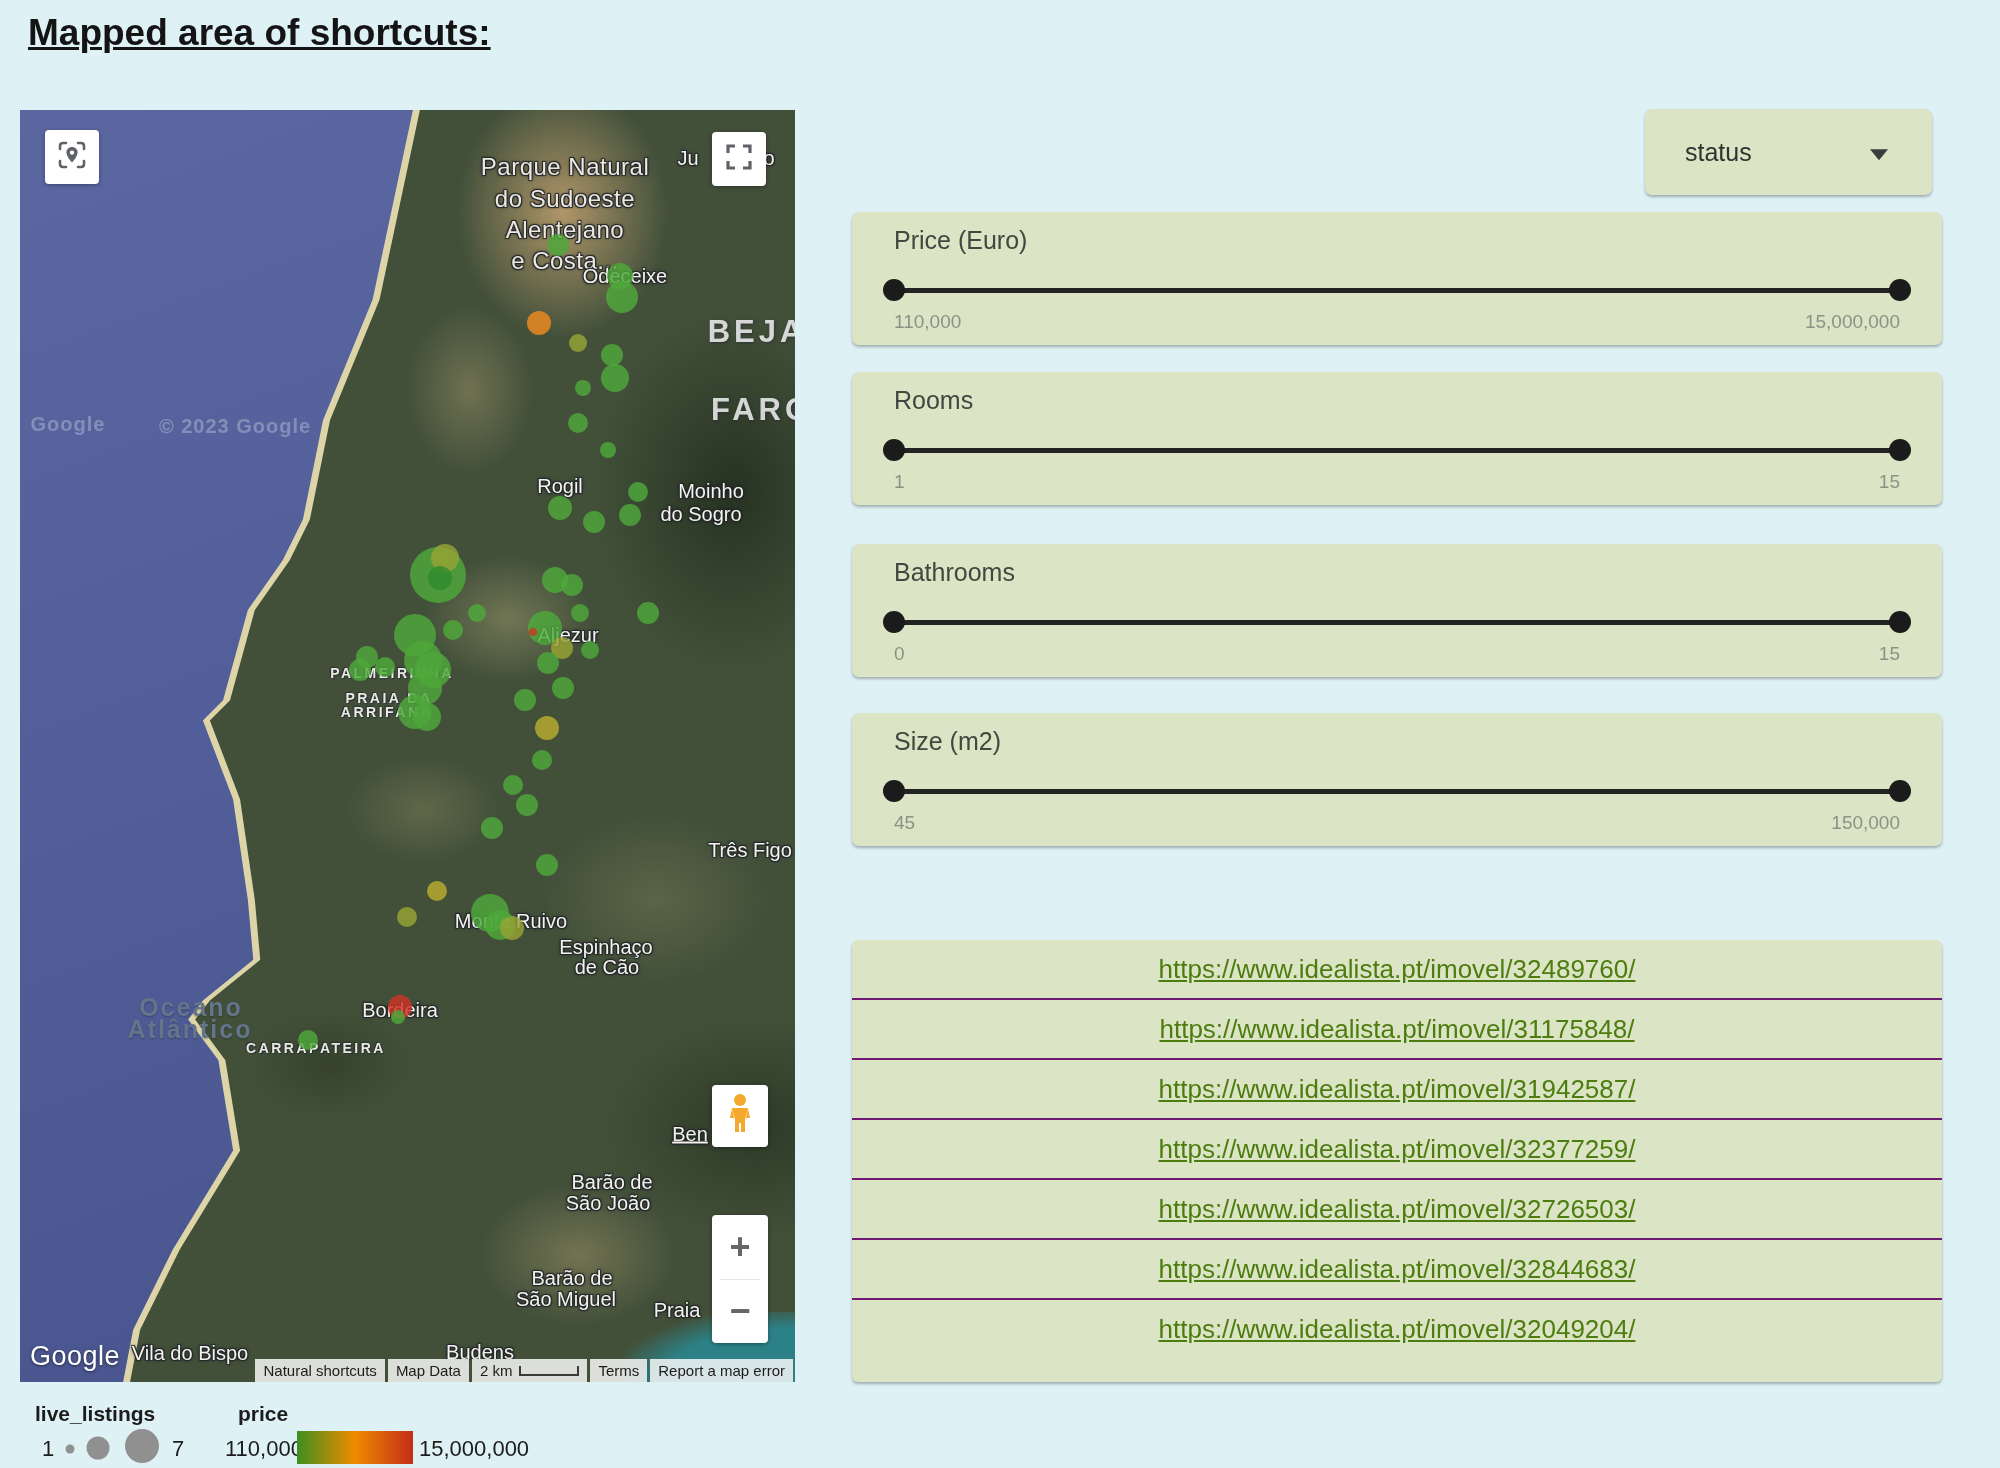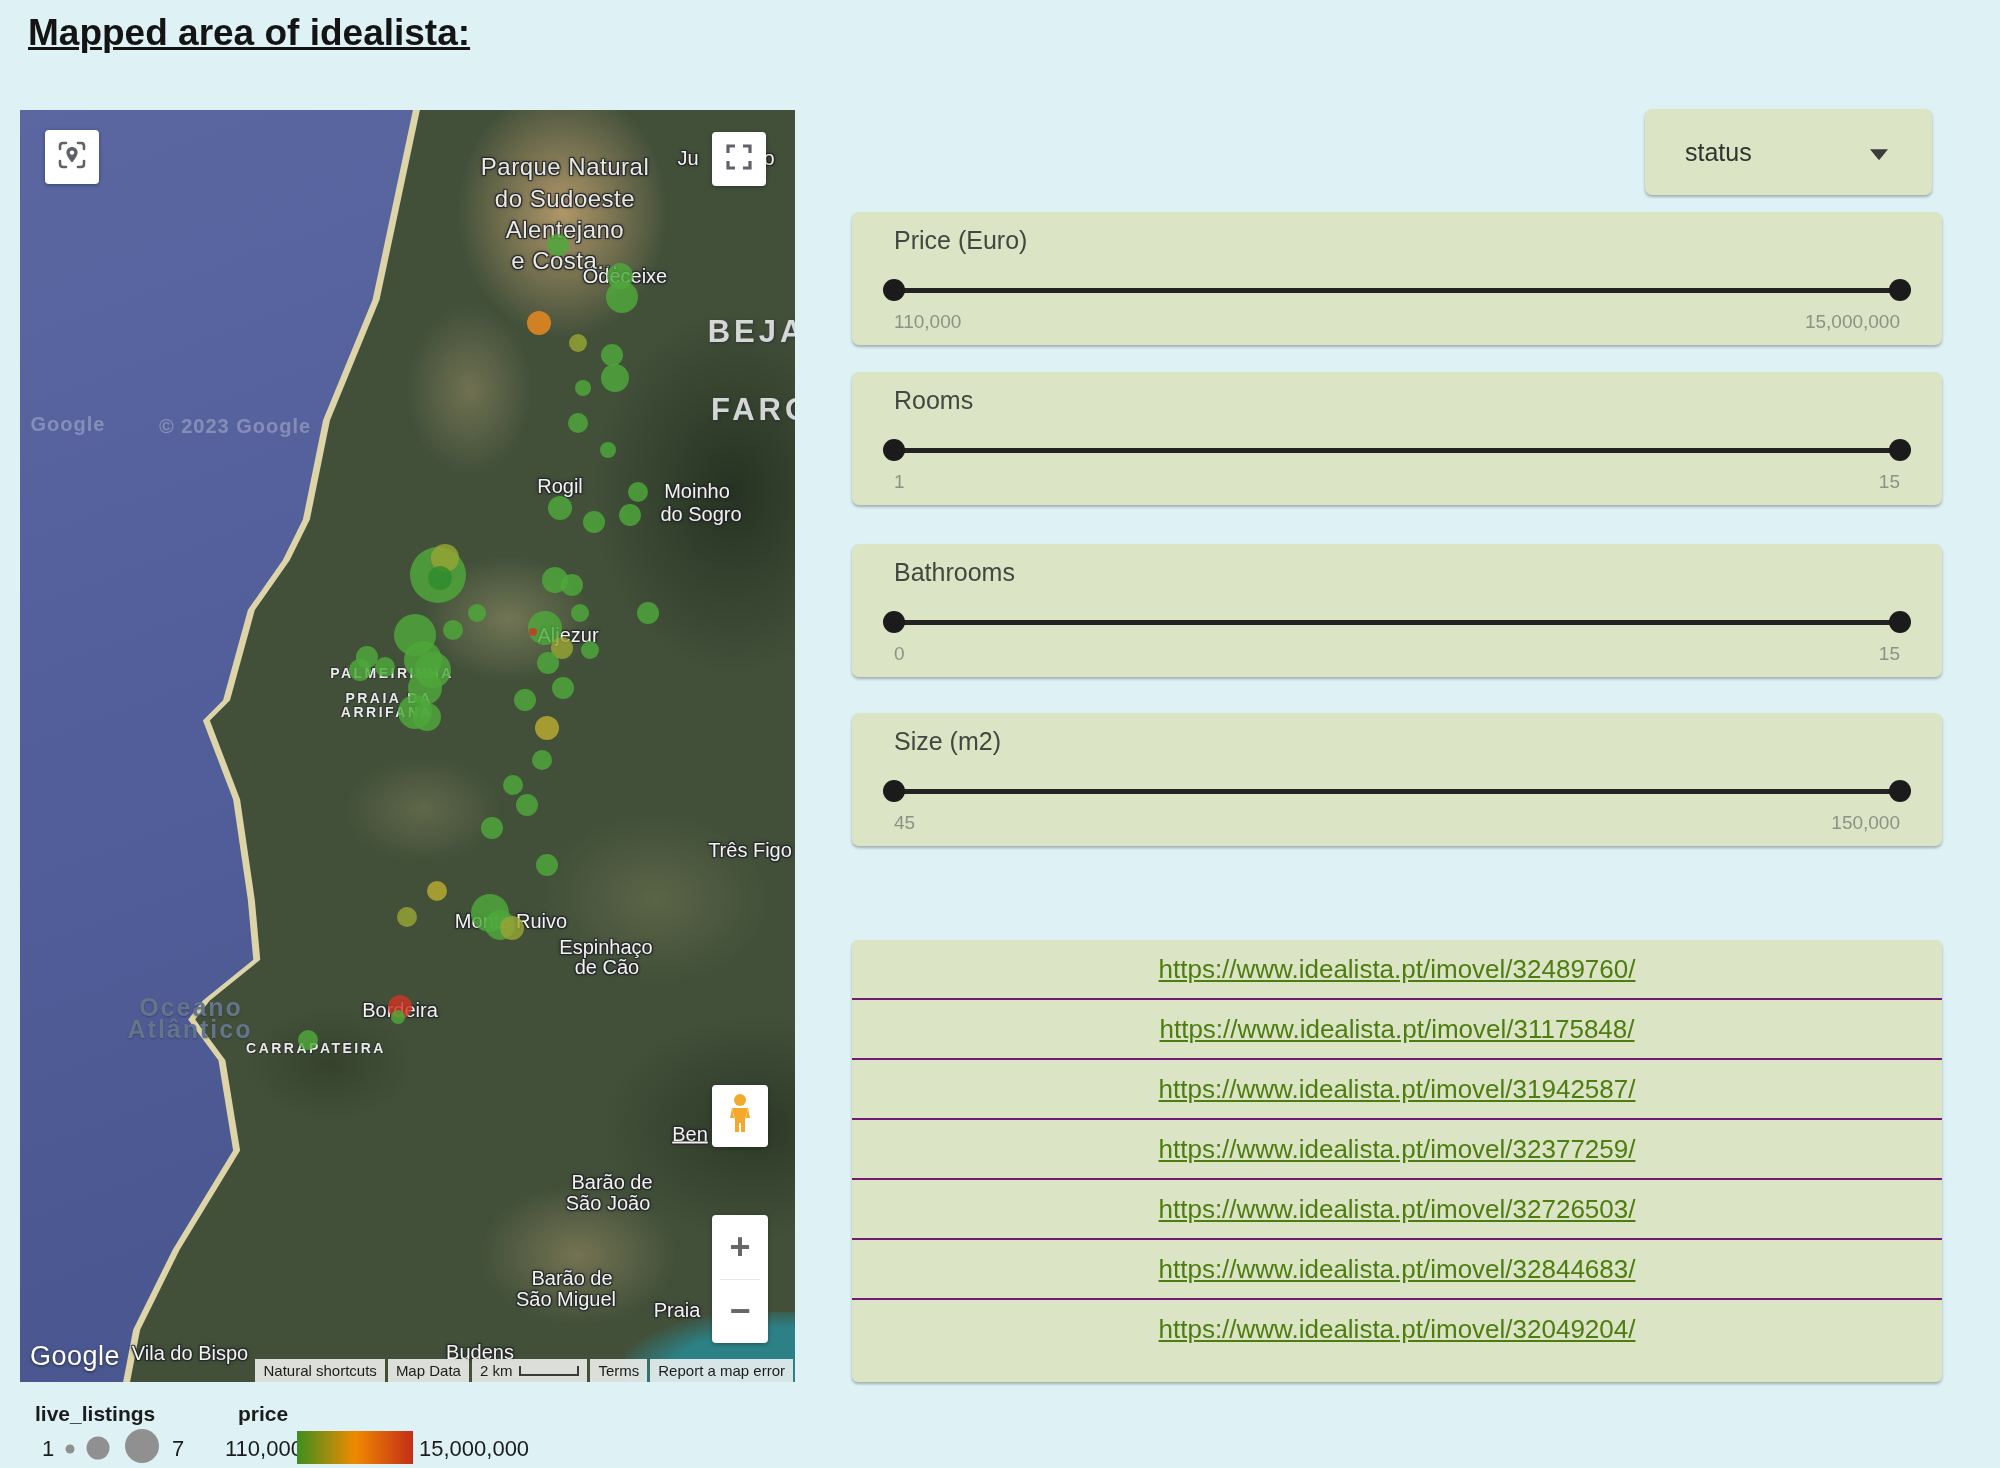--- a/index.html
+++ b/index.html
@@ -103,39 +103,39 @@
   .url-row a{font-size:26px;color:#4d7c0f;text-decoration:underline;cursor:pointer;}
   
   .legend-title{position:absolute;font-size:21px;font-weight:700;color:#1c1c1c;}
   .legend-text{position:absolute;font-size:22px;color:#1c1c1c;}
   .legend-dot{position:absolute;border-radius:50%;background:#909090;transform:translate(-50%,-50%);}
   .legend-grad{position:absolute;left:297px;top:1431px;width:116px;height:33px;}
 </style>
 </head>
 <body style="background: rgb(222, 241, 245);">
 
-<div class="page-title">Mapped area of idealista:</div>
+<div class="page-title">Mapped area of shortcuts:</div>
 
 <div class="map">
   <div class="sand"></div>
   <div class="land"></div>
   <div class="sea-south"></div>
 
   <div id="label-layer">
       <div class="maplabel park" style="left: 545px; top: 57px;">Parque Natural</div>
       <div class="maplabel park" style="left: 545px; top: 89px;">do Sudoeste</div>
       <div class="maplabel park" style="left: 545px; top: 120px;">Alentejano</div>
       <div class="maplabel park" style="left: 545px; top: 151px;">e Costa...</div>
       <div class="maplabel town" style="left: 668px; top: 48px;">Ju</div>
       <div class="maplabel town" style="left: 749px; top: 48px;">o</div>
       <div class="maplabel town" style="left: 605px; top: 166px;">Odeceixe</div>
       <div class="maplabel district" style="left: 737px; top: 222px;">BEJA</div>
       <div class="maplabel district" style="left: 742px; top: 300px;">FARO</div>
       <div class="maplabel town" style="left: 540px; top: 376px;">Rogil</div>
-      <div class="maplabel town" style="left: 677px; top: 381px;">Moinho</div>
+      <div class="maplabel town" style="left: 691px; top: 381px;">Moinho</div>
       <div class="maplabel town" style="left: 681px; top: 404px;">do Sogro</div>
       <div class="maplabel town" style="left: 548px; top: 525px;">Aljezur</div>
       <div class="maplabel beach" style="left: 372px; top: 563px;">PALMEIRINHA</div>
       <div class="maplabel beach" style="left: 369px; top: 588px;">PRAIA DA</div>
       <div class="maplabel beach" style="left: 367px; top: 602px;">ARRIFANA</div>
       <div class="maplabel ocean" style="left: 171px; top: 897px;">Oceano</div>
       <div class="maplabel ocean" style="left: 170px; top: 919px;">Atlântico</div>
       <div class="maplabel town" style="left: 380px; top: 900px;">Bordeira</div>
       <div class="maplabel beach" style="left: 296px; top: 938px;">CARRAPATEIRA</div>
       <div class="maplabel town" style="left: 586px; top: 837px;">Espinhaço</div>

